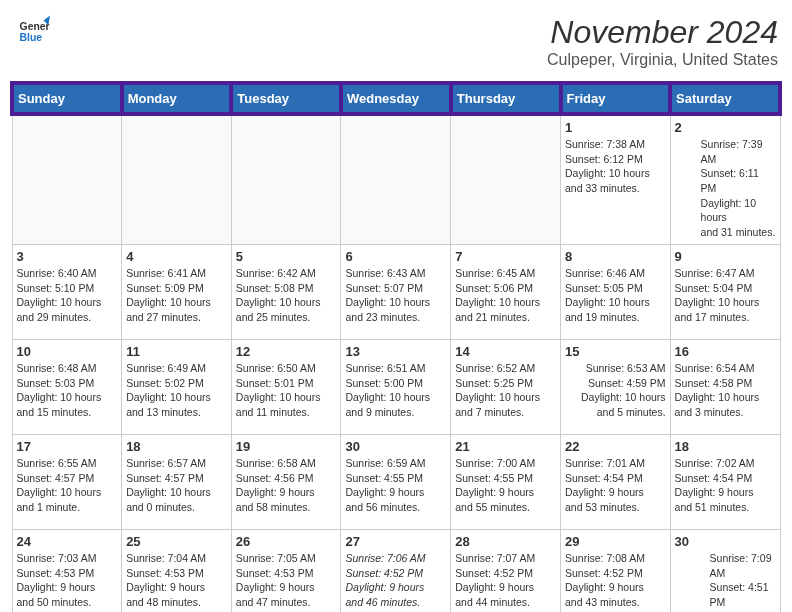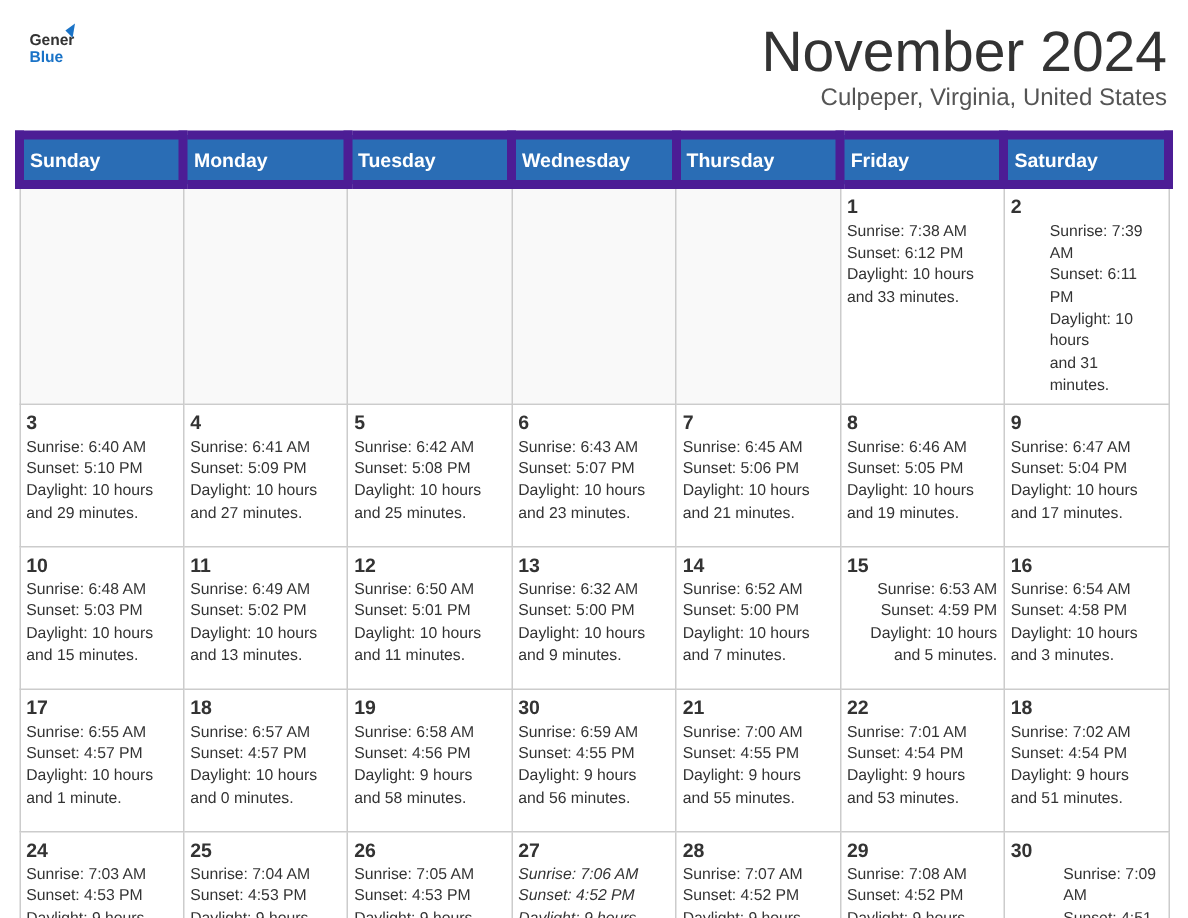--- a/index.html
+++ b/index.html
@@ -23,40 +23,41 @@
       gap: 4px;
     }
     .logo-icon {
       width: 32px;
       height: 32px;
     }
     .title-block {
       text-align: right;
     }
     .month-title {
-      font-size: 38px;
+      font-size: 32px;
       font-weight: normal;
       color: #333;
+      font-style: italic;
     }
     .location {
       font-size: 16px;
       color: #555;
     }
     .calendar {
       width: 100%;
       border-collapse: collapse;
       border: 1px solid #ccc;
     }
     .calendar th {
       background: #2a6db5;
       color: #fff;
       font-size: 13px;
       font-weight: bold;
       padding: 6px 4px;
-      border: 6px solid #4c1d95;
+      border: 4px solid #4c1d95;
       text-align: left;
     }
     .calendar td {
       border: 1px solid #ccc;
       vertical-align: top;
       padding: 4px 4px;
       width: 110px;
       min-height: 85px;
       height: 95px;
       background: #fff;
@@ -197,29 +198,29 @@
         </td>
         <td>
           <span class="day-number">12</span>
           <div class="day-info" style="white-space: pre-line;">Sunrise: 6:50 AM
 Sunset: 5:01 PM
 Daylight: 10 hours
 and 11 minutes.</div>
         </td>
         <td>
           <span class="day-number">13</span>
-          <div class="day-info" style="white-space: pre-line;">Sunrise: 6:32 AM
+          <div class="day-info" style="white-space: pre-line;">Sunrise: 6:51 AM
 Sunset: 5:00 PM
 Daylight: 10 hours
 and 9 minutes.</div>
         </td>
         <td>
           <span class="day-number">14</span>
           <div class="day-info" style="white-space: pre-line;">Sunrise: 6:52 AM
-Sunset: 5:00 PM
+Sunset: 5:25 PM
 Daylight: 10 hours
 and 7 minutes.</div>
         </td>
         <td>
           <span class="day-number">15</span>
           <div class="day-info" style="white-space: pre-line; text-align: right;">Sunrise: 6:53 AM
 Sunset: 4:59 PM
 Daylight: 10 hours
 and 5 minutes.</div>
         </td>

